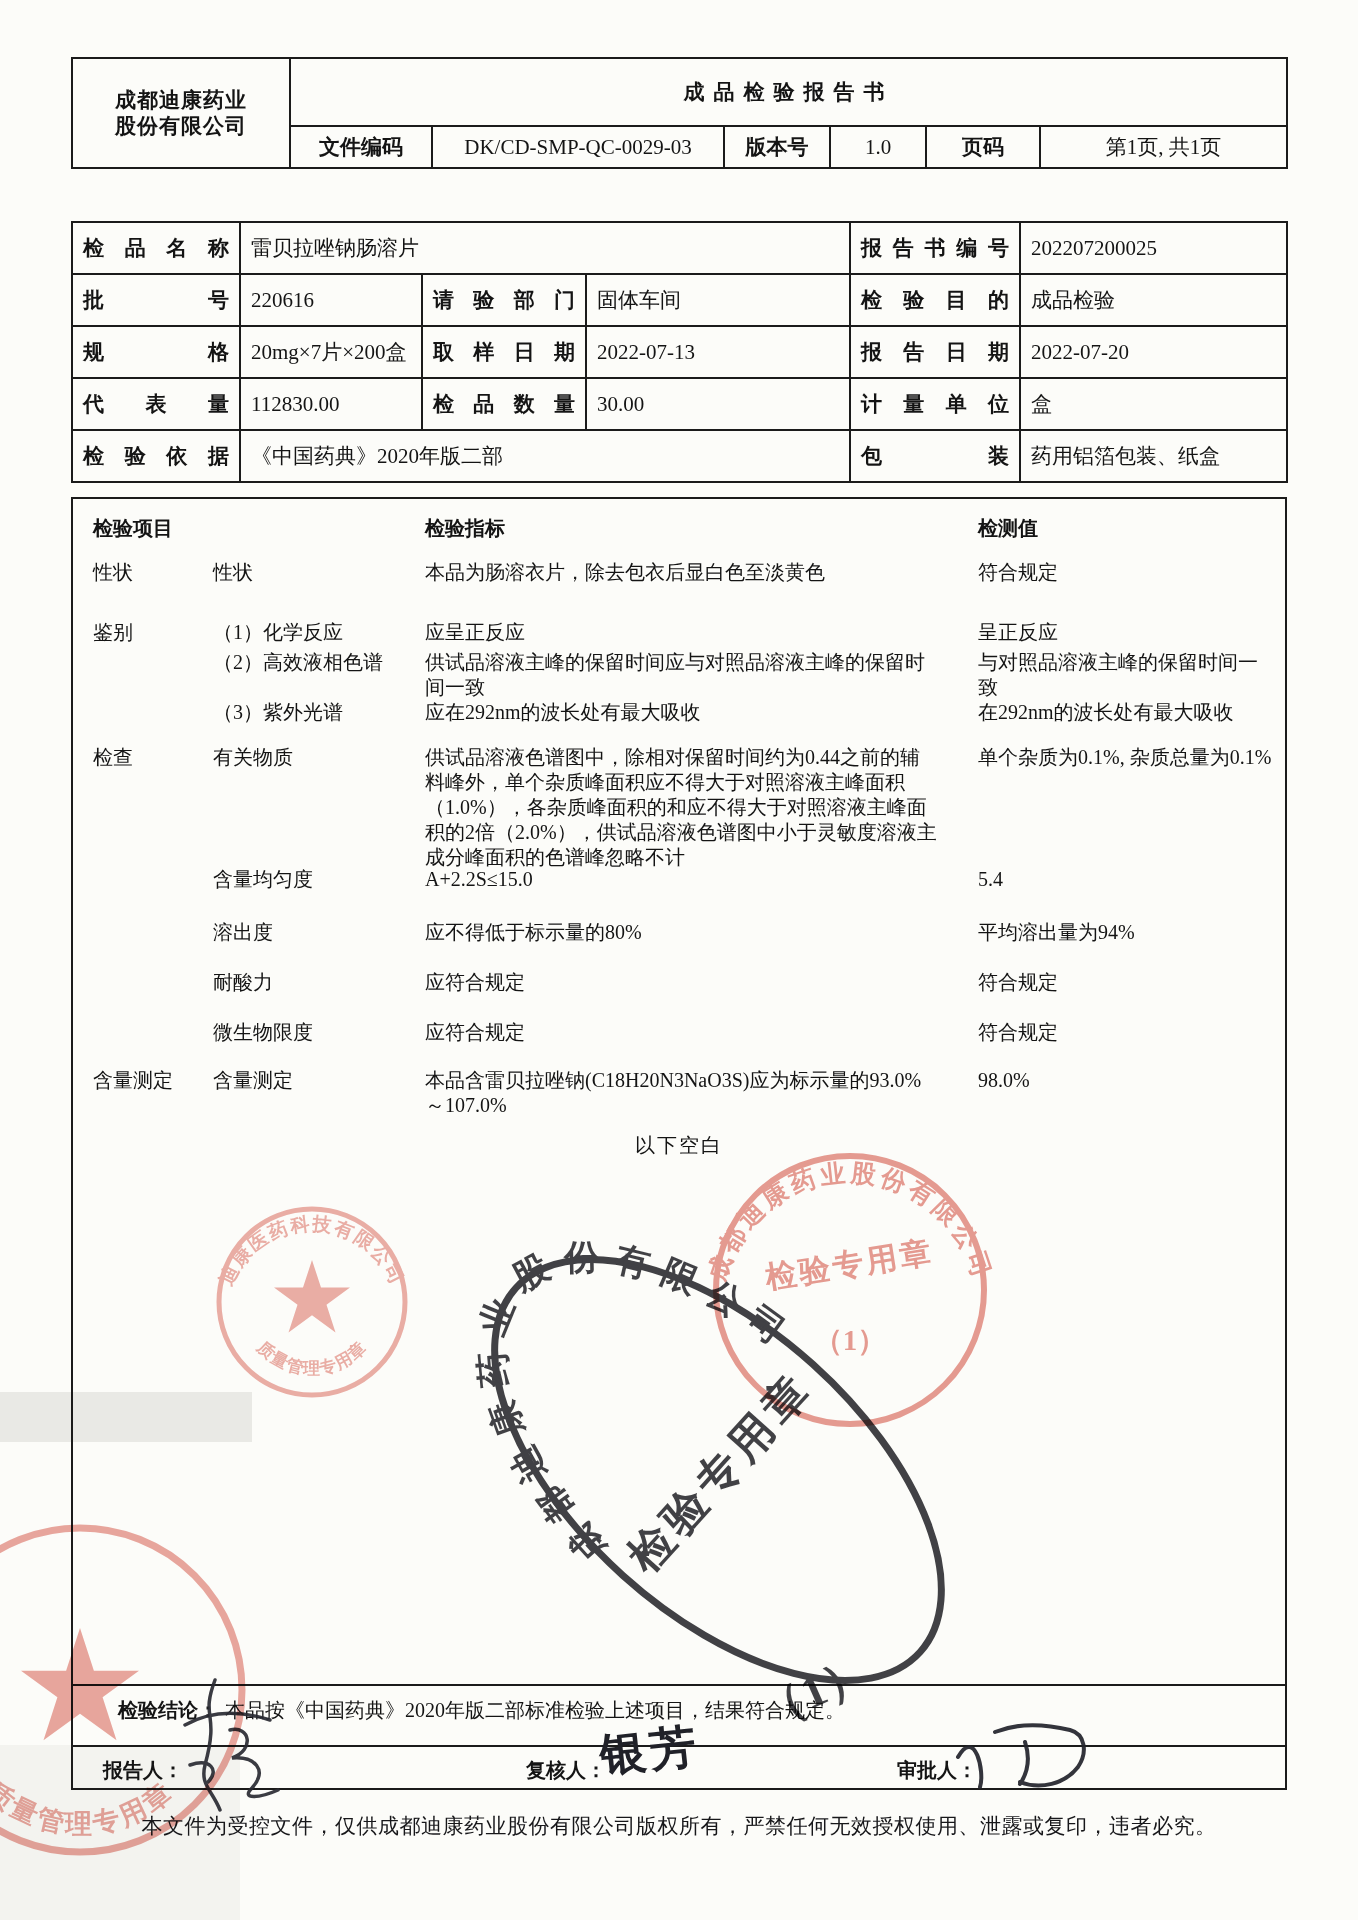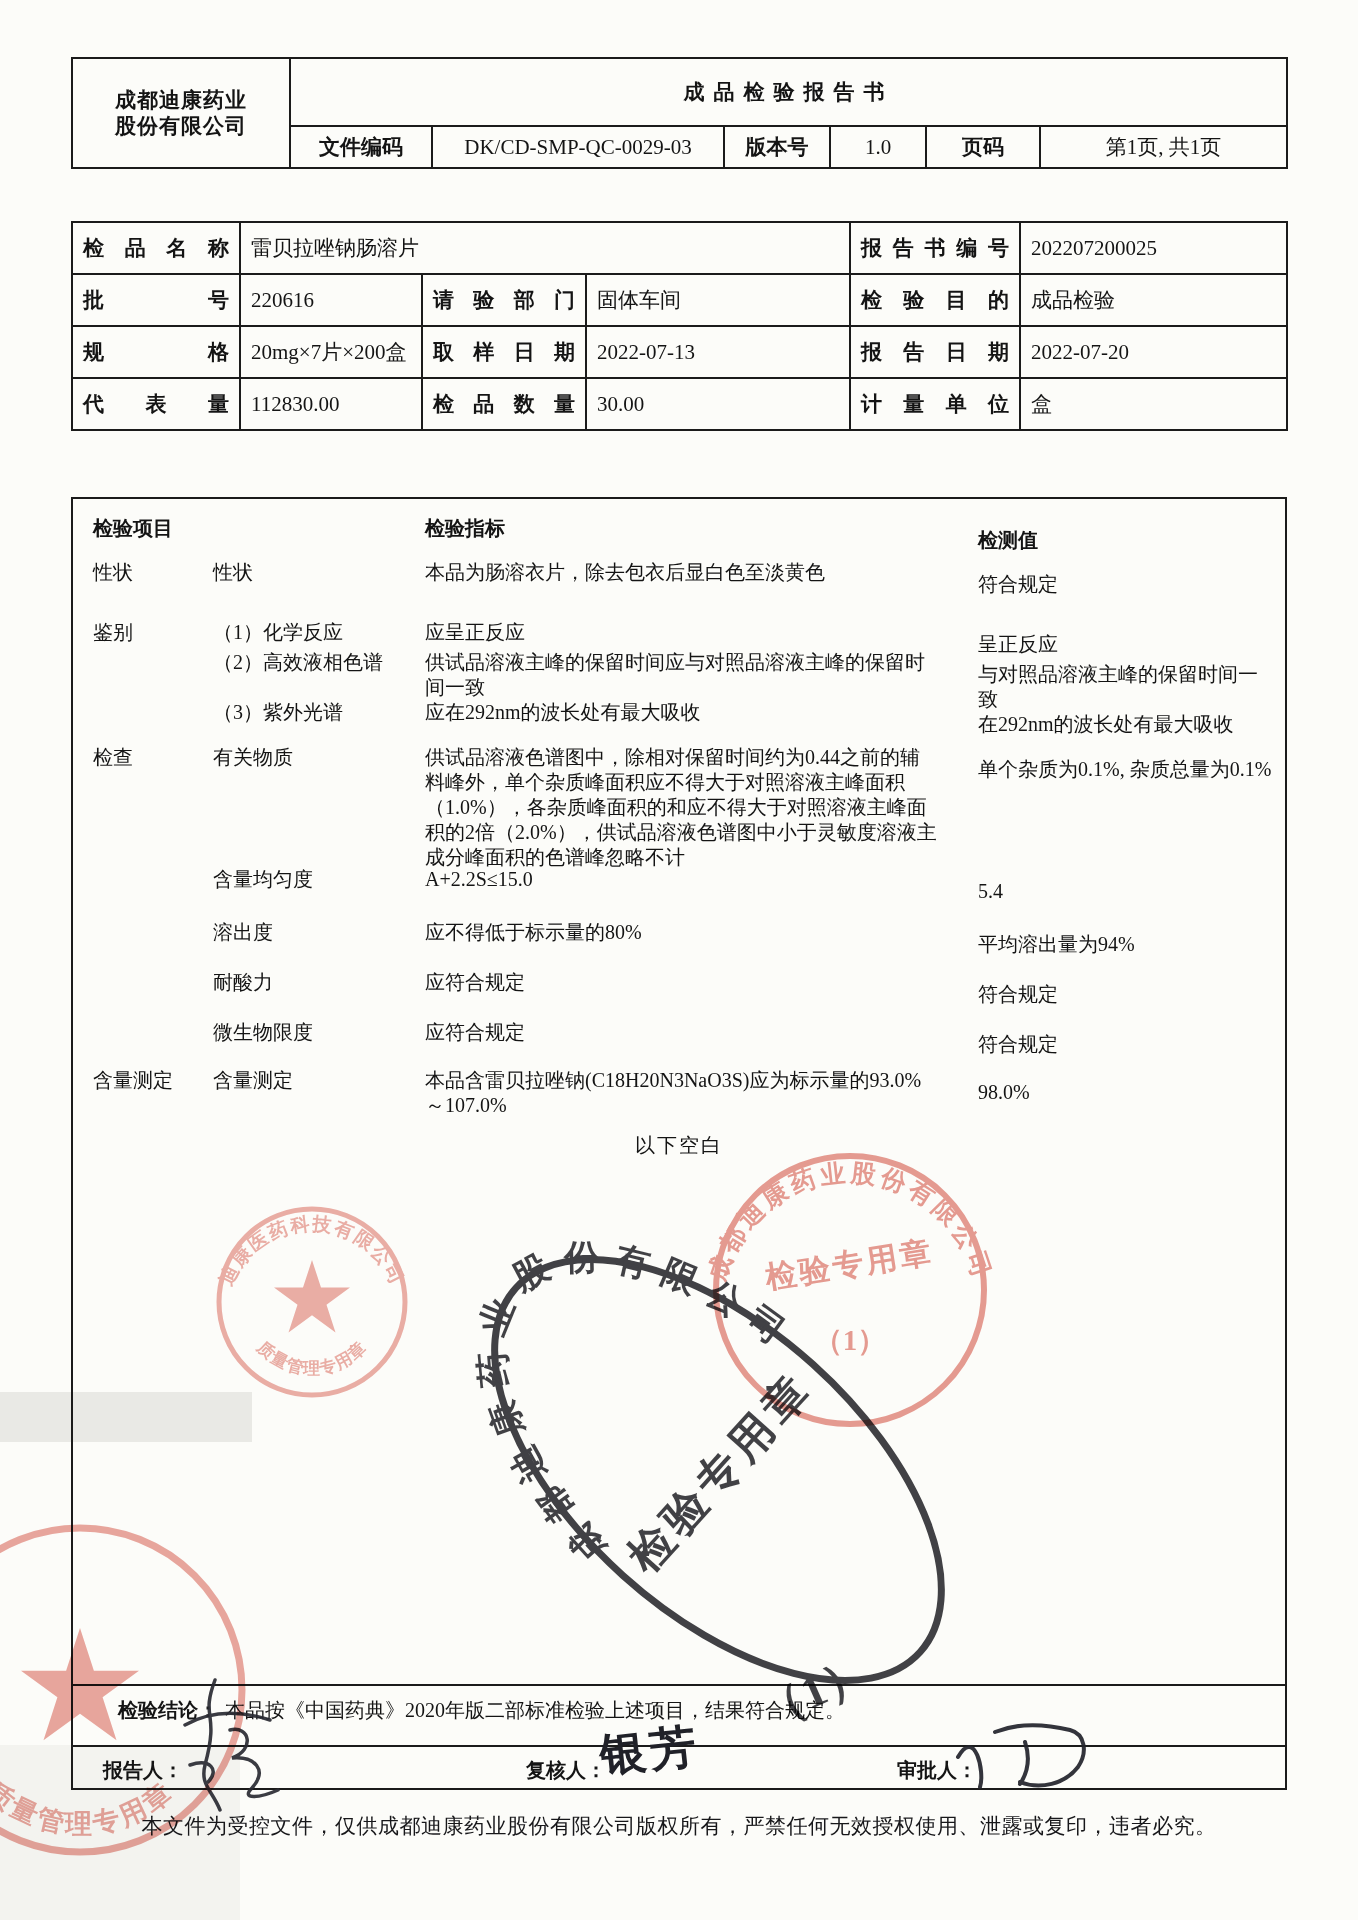--- a/index.html
+++ b/index.html
@@ -24,21 +24,21 @@
   
   .insp-box{
     position:absolute;left:71px;top:497px;width:1216px;height:1293px;
     border:2.5px solid #1b1b1b;box-sizing:border-box;
   }
   .irow{position:absolute;left:0;width:100%;font-size:20px;line-height:25px;}
   .ic{position:absolute;top:0;}
   .ic-a{left:20px;width:114px;}
   .ic-b{left:140px;width:206px;}
   .ic-c{left:352px;width:512px;}
-  .ic-d{left:905px;width:296px;margin-top:12px;}
+  .ic-d{left:905px;width:296px;}
   .col-head{font-weight:bold;font-size:20px;}
   .end-note{position:absolute;left:0;width:100%;text-align:center;font-size:20px;letter-spacing:2px;}
   .hline{position:absolute;left:0;width:100%;border-top:2.5px solid #1b1b1b;}
   .concl{position:absolute;font-size:20px;}
   .sig-label{position:absolute;font-size:20px;font-weight:bold;}
   
   .footer-note{
     position:absolute;left:0;top:1812px;width:100%;
     text-align:center;font-size:21px;color:#17171a;letter-spacing:.5px;
   }
@@ -121,20 +121,26 @@
       <td class="val">2022-07-20</td>
     </tr>
     <tr style="height:52px;">
       <td class="lbl-j">代表量</td>
       <td class="val">112830.00</td>
       <td class="lbl-j">检品数量</td>
       <td class="val">30.00</td>
       <td class="lbl-j">计量单位</td>
       <td class="val">盒</td>
     </tr>
+    <tr style="height:52px;">
+      <td class="lbl-j">检验依据</td>
+      <td colspan="3" class="val">《中国药典》2020年版二部</td>
+      <td class="lbl-j">包装</td>
+      <td class="val">药用铝箔包装、纸盒</td>
+    </tr>
   </tbody>
     </table>
 
   <div class="insp-box">
 
     <div class="irow" style="top:17px;">
       <span class="ic ic-a col-head">检验项目</span>
       <span class="ic ic-c col-head">检验指标</span>
       <span class="ic ic-d col-head">检测值</span>
     </div>

